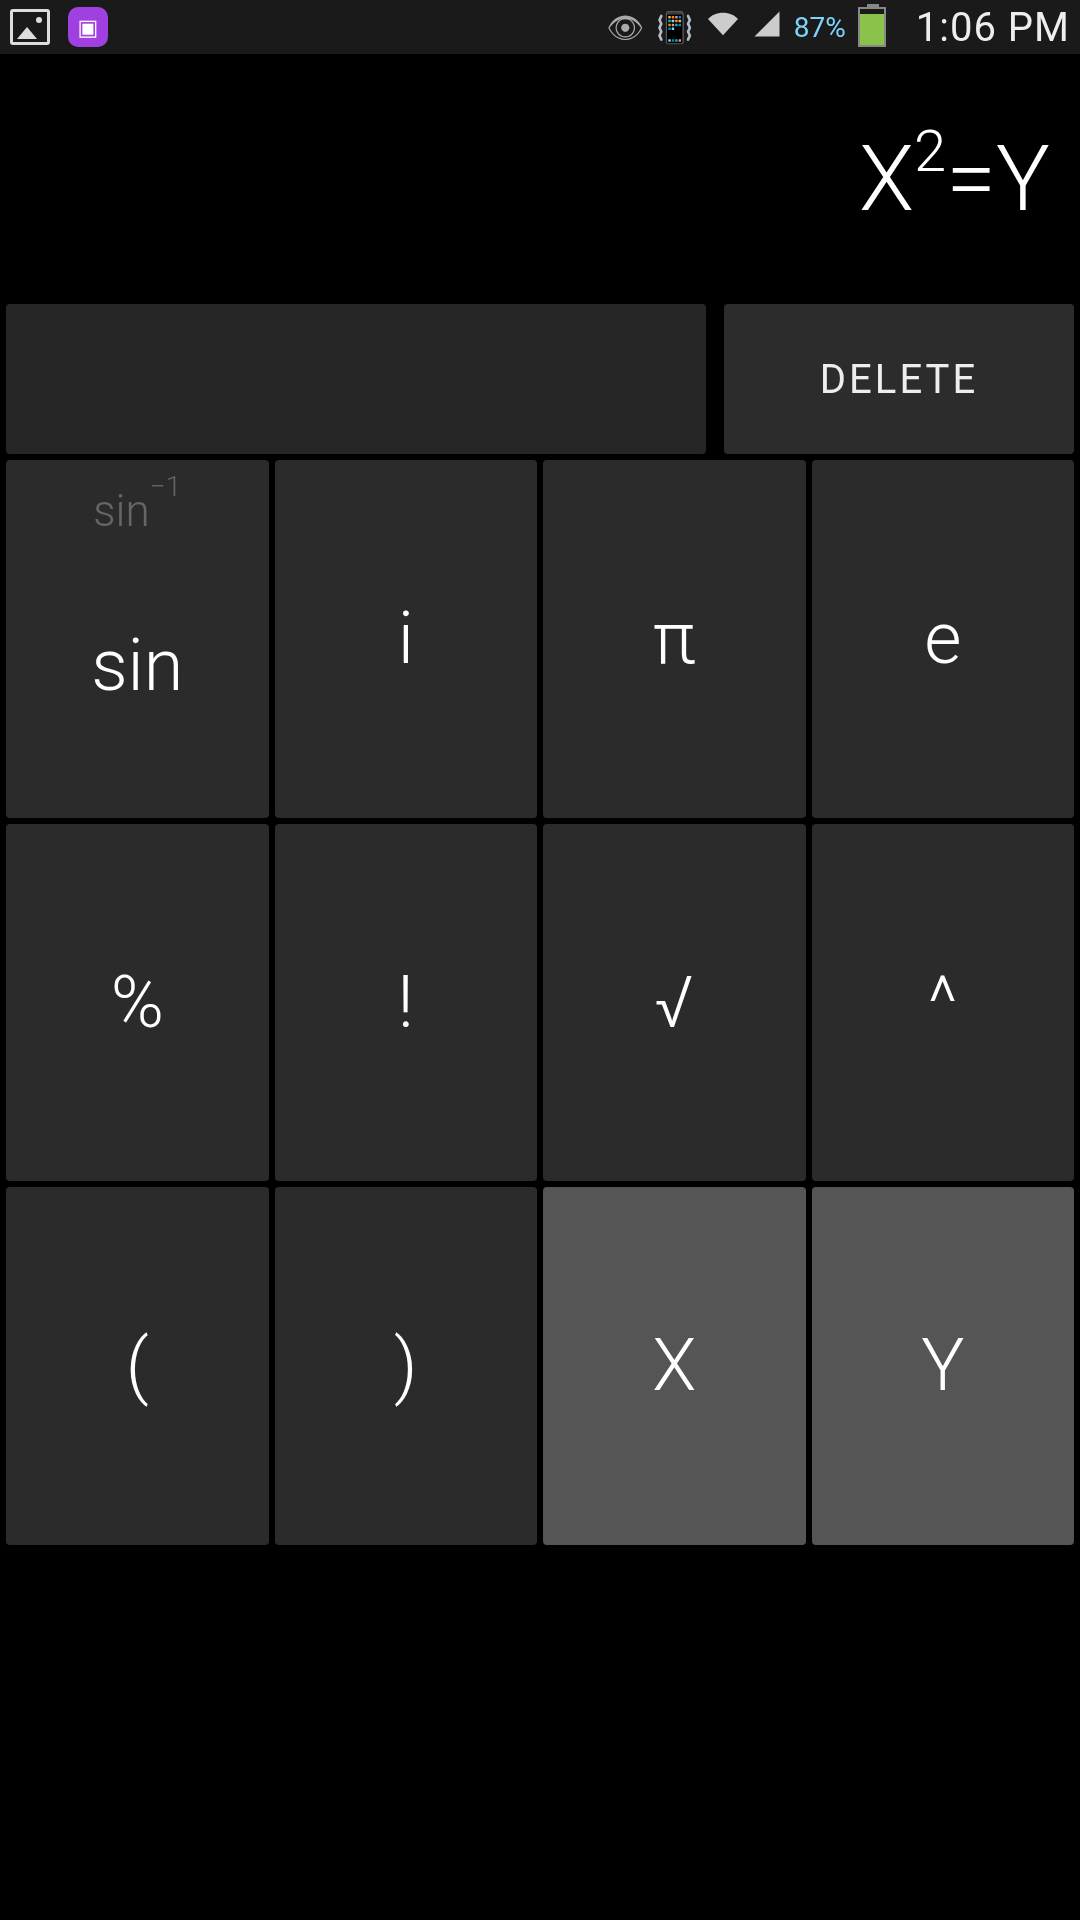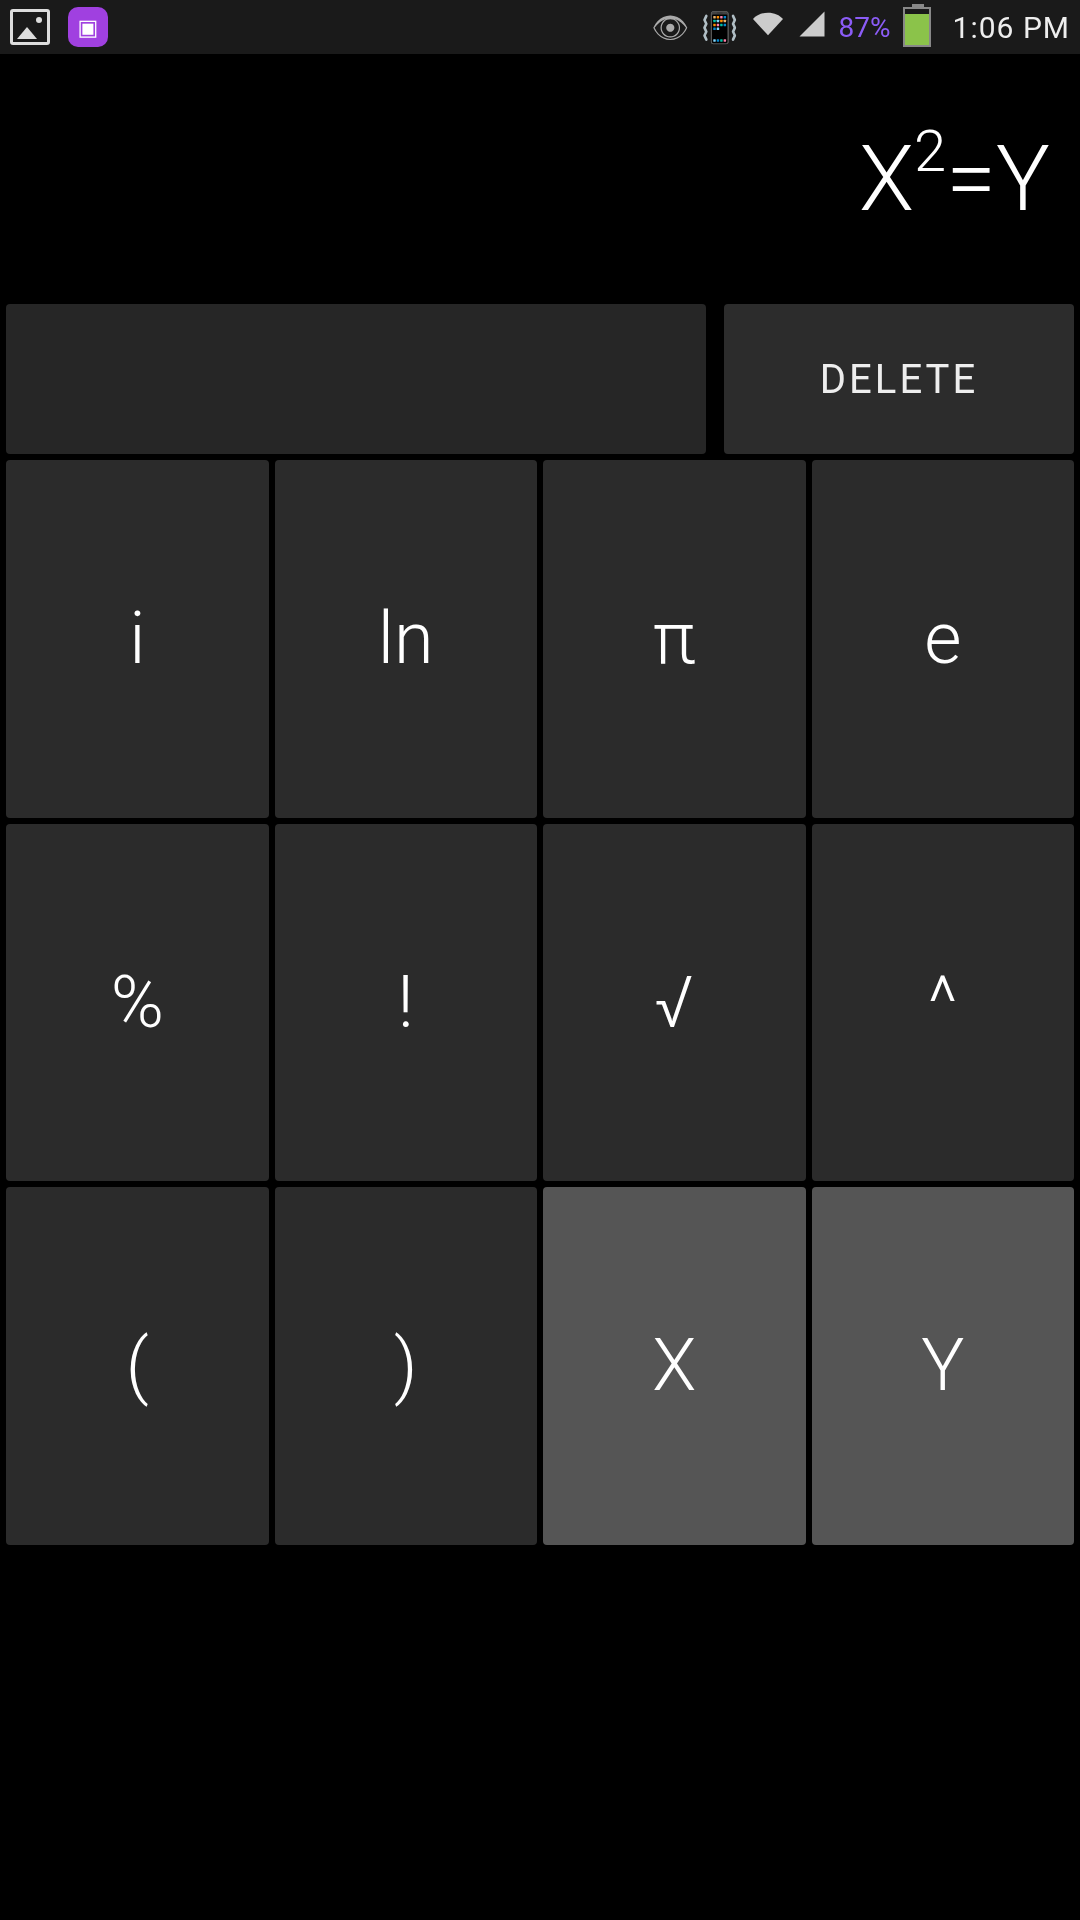--- a/index.html
+++ b/index.html
@@ -54,22 +54,22 @@
   }
   .battery {
     width: 28px; height: 40px; border: 2px solid #888; position: relative;
   }
   .battery::before {
     content:""; position:absolute; top:-5px; left:7px; width:12px; height:4px; background:#888;
   }
   .battery .fill {
     position:absolute; bottom:0; left:0; right:0; height:87%; background:#8bc34a;
   }
-  .clock { font-size: 30px; color:#eee; margin-left:10px; letter-spacing:1px;}
-  .batt-text { font-size: 28px; color:#8b5cf6; }
+  .clock { font-size: 40px; color:#eee; margin-left:18px; letter-spacing:1px;}
+  .batt-text { font-size: 28px; color:#7dd3fc; }
   .display-area {
     height: 250px;
     background: #000;
     display: flex;
     align-items: center;
     justify-content: flex-end;
     padding-right: 30px;
   }
   .expr {
     color: #fff;
@@ -186,26 +186,29 @@
 <div class="top-row">
   <div class="blank"></div>
   <div class="delete-btn">
     <span>DELETE</span>
   </div>
 </div>
 
 <div class="keypad">
 
   <div class="key">
+    <span class="alt">
+      <span>sin</span><sup>−1</sup>
+    </span>
+    <span class="main shift-down">sin</span>
+  </div>
+  <div class="key">
     <span class="main">i</span>
   </div>
 
-  <div class="key">
-    <span class="main">ln</span>
-  </div>
   <div class="key">
     <span class="main">π</span>
   </div>
   <div class="key">
     <span class="main">e</span>
   </div>
 
   <div class="key">
     <span class="main">%</span>
   </div>

